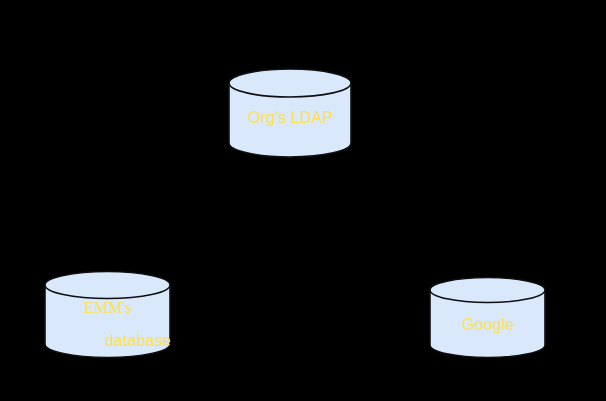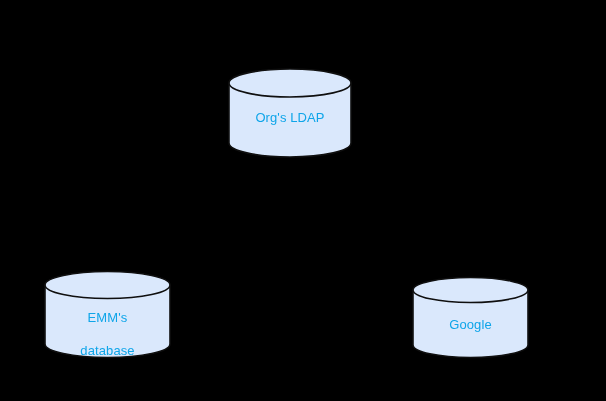--- a/index.html
+++ b/index.html
@@ -28,23 +28,23 @@
     position: absolute;
     top: 0;
     left: 0;
     overflow: visible;
   }
   .node-label {
     position: absolute;
     left: 0;
     width: 100%;
     text-align: center;
-    color: #0ea5e9;
+    color: #fde047;
     font-family: "Liberation Sans", sans-serif;
-    font-size: 13px;
+    font-size: 16px;
     line-height: 17px;
     letter-spacing: 0.1px;
     white-space: pre;
     pointer-events: none;
     -webkit-font-smoothing: antialiased;
   }
 </style>
 </head>
 <body>
 
@@ -56,25 +56,25 @@
       <ellipse cx="62" cy="15" rx="61" ry="14" fill="#dae8fc" stroke="#0f0f0f" stroke-width="1.6"></ellipse>
     </svg>
     <div class="node-label" style="top:41px;">Org's LDAP</div>
   </div>
 
   <div class="node" id="node-emm" style="left:44px; top:271px; width:127px; height:87px;">
     <svg width="127" height="87" viewBox="0 0 127 87">
       <path d="M 1 14 L 1 73 A 62.5 13.5 0 0 0 126 73 L 126 14 Z" fill="#dae8fc" stroke="#0f0f0f" stroke-width="1.6" stroke-linejoin="round"></path>
       <ellipse cx="63.5" cy="14" rx="62.5" ry="13.5" fill="#dae8fc" stroke="#0f0f0f" stroke-width="1.6"></ellipse>
     </svg>
-    <div class="node-label" style="top:38px;">EMM's</div>
-    <div class="node-label" style="top:71px;">database</div>
+    <div class="node-label" style="top:28px;font-family:Liberation Serif, serif;">EMM's</div>
+    <div class="node-label" style="top:61px;text-align:right;">database</div>
   </div>
 
-  <div class="node" id="node-google" style="left:412px; top:277px; width:117px; height:81px;">
+  <div class="node" id="node-google" style="left:429px; top:277px; width:117px; height:81px;">
     <svg width="117" height="81" viewBox="0 0 117 81">
       <path d="M 1 13 L 1 68 A 57.5 12.5 0 0 0 116 68 L 116 13 Z" fill="#dae8fc" stroke="#0f0f0f" stroke-width="1.6" stroke-linejoin="round"></path>
       <ellipse cx="58.5" cy="13" rx="57.5" ry="12.5" fill="#dae8fc" stroke="#0f0f0f" stroke-width="1.6"></ellipse>
     </svg>
     <div class="node-label" style="top:39px;">Google</div>
   </div>
 
 </div>
 
 </body></html>

